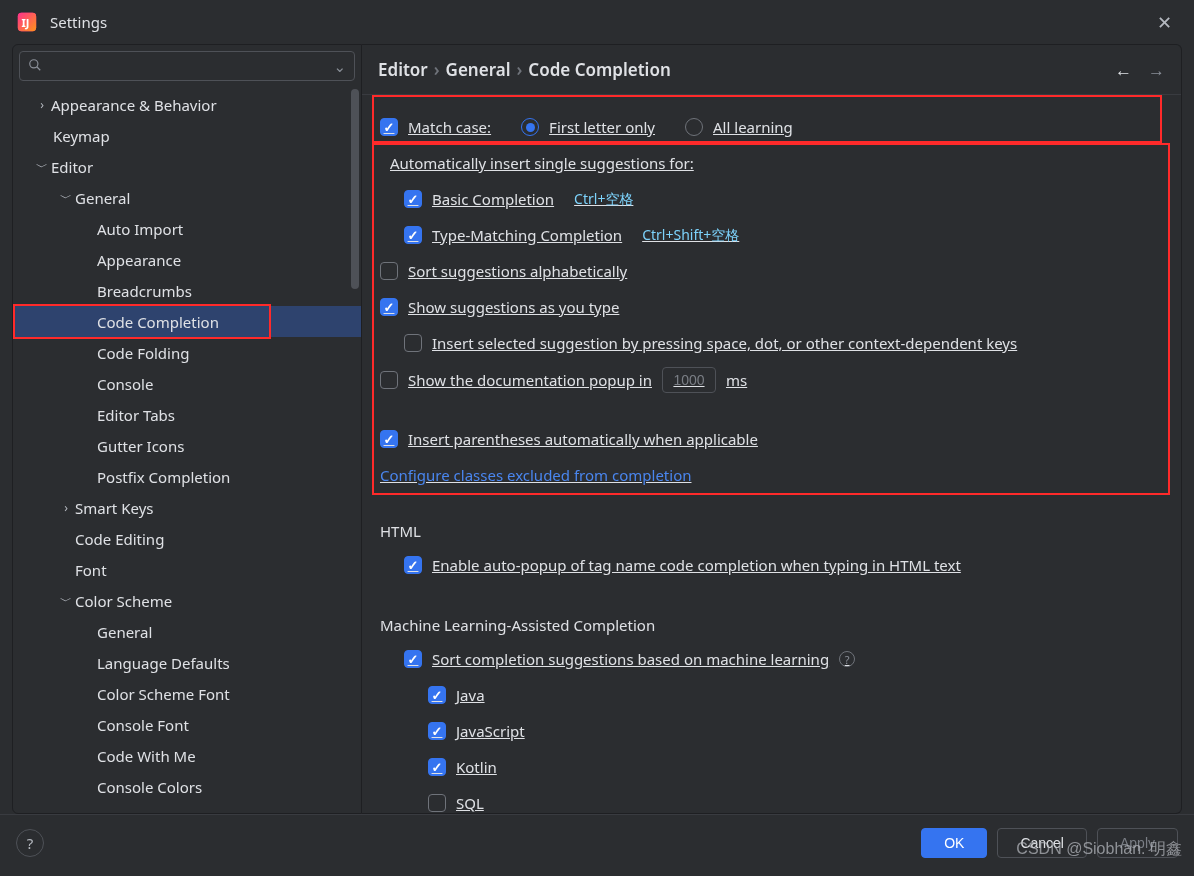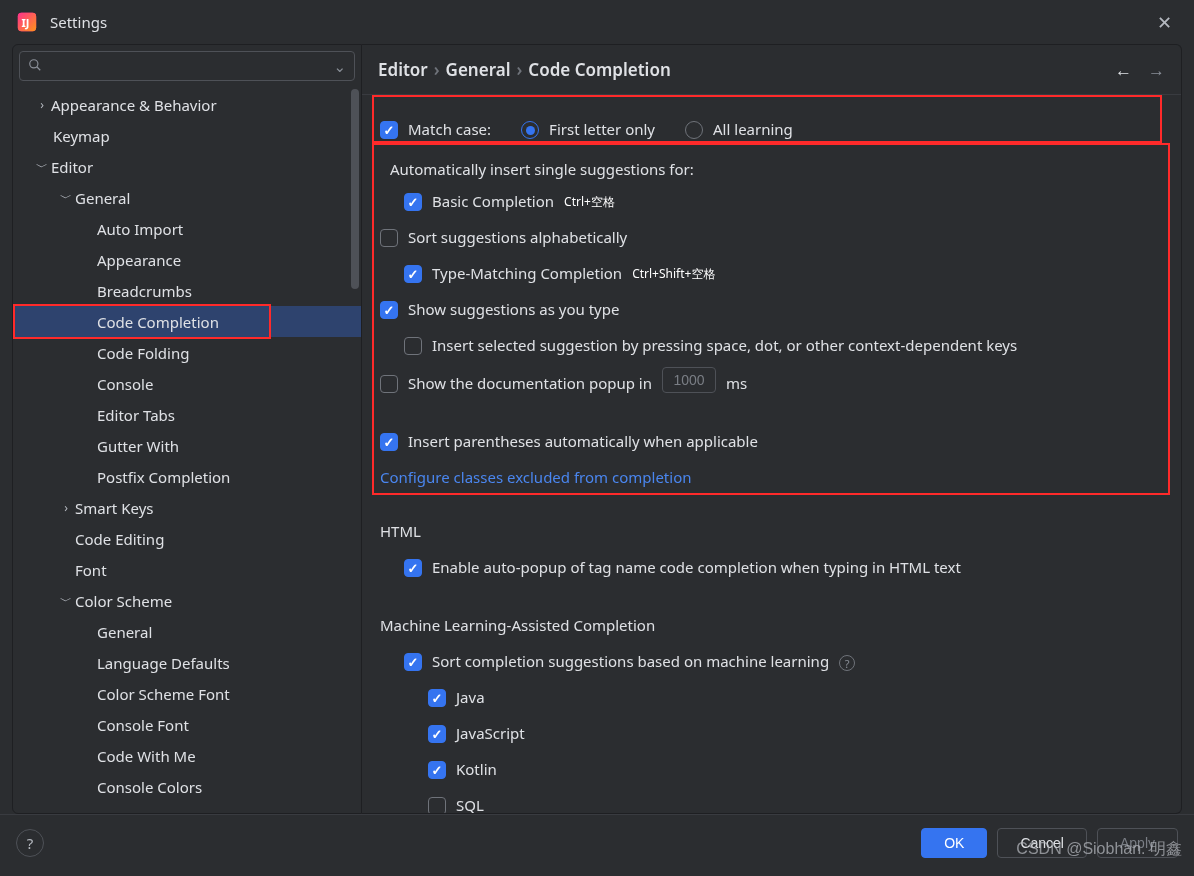--- a/index.html
+++ b/index.html
@@ -68,39 +68,39 @@
     font-size: 17px; font-weight: 600; color: #dfe1e5; gap: 6px;
     border-bottom: 1px solid #393b40;
   }
   .crumb-sep { color: #6f737a; }
   .navbtn { margin-left: auto; display: flex; gap: 16px; color: #8a8f98; }
   .navbtn .active { color: #dfe1e5; }
   .content {
     flex: 1; overflow-y: auto; padding: 14px 0 14px 0; position: relative;
   }
   .row {
-    display: flex; align-items: flex-end; gap: 10px;
-    padding: 6px 18px; min-height: 36px;
+    display: flex; align-items: center; gap: 10px;
+    padding: 6px 18px; min-height: 36px; text-decoration: underline;
   }
   .row.indent1 { padding-left: 42px; }
   .row.indent2 { padding-left: 66px; }
   .cb {
     width: 18px; height: 18px; border-radius: 4px; border: 1.5px solid #6f737a;
     display: inline-flex; align-items: center; justify-content: center;
     flex-shrink: 0;
   }
   .cb.on { background: #3574f0; border-color: #3574f0; }
   .cb.on::after { content: "✓"; color: #fff; font-size: 13px; font-weight: 700; line-height: 1; }
   .rd {
     width: 18px; height: 18px; border-radius: 50%; border: 1.5px solid #6f737a;
     display: inline-flex; align-items: center; justify-content: center; flex-shrink: 0;
   }
   .rd.on { border-color: #3574f0; }
   .rd.on::after { content:""; width: 9px; height: 9px; border-radius: 50%; background: #3574f0; }
-  .hint { color: #ffffff; font-size: 12px; }
+  .hint { color: #7dd3fc; font-size: 14px; margin-left: 10px; }
   .link { color: #4a86ef; cursor: pointer; }
   .numbox {
     width: 54px; height: 26px; border: 1px solid #4e5157; border-radius: 4px;
     background: #2b2d30; color: #7a7e85; text-align: center; font-size: 14px;
     padding: 0 4px;
   }
   .section-title { color: #dfe1e5; padding: 14px 18px 6px 18px; font-size: 15px; }
   .help-icon {
     width: 16px; height: 16px; border: 1px solid #6f737a; border-radius: 50%;
     display: inline-flex; align-items: center; justify-content: center;
@@ -202,21 +202,21 @@
           <div class="node d2b">
             <span class="lbl">Code Folding</span>
           </div>
           <div class="node d2b">
             <span class="lbl">Console</span>
           </div>
           <div class="node d2b">
             <span class="lbl">Editor Tabs</span>
           </div>
           <div class="node d2b">
-            <span class="lbl">Gutter With</span>
+            <span class="lbl">Gutter Icons</span>
           </div>
           <div class="node d2b">
             <span class="lbl">Postfix Completion</span>
           </div>
           <div class="node d1">
             <span class="chev">›</span>
             <span class="lbl">Smart Keys</span>
           </div>
           <div class="node d1b">
             <span class="lbl">Code Editing</span>
@@ -284,29 +284,29 @@
       <div class="row" style="padding-top:2px;padding-bottom:2px;">
         <span style="width:0px"></span>
         <span>Automatically insert single suggestions for:</span>
       </div>
 
       <div class="row indent1">
         <span class="cb on"></span>
         <span>Basic Completion</span>
         <span class="hint">Ctrl+空格</span>
       </div>
+      <div class="row indent1">
+        <span class="cb on"></span>
+        <span>Type-Matching Completion</span>
+        <span class="hint">Ctrl+Shift+空格</span>
+      </div>
+
       <div class="row">
         <span class="cb"></span>
         <span>Sort suggestions alphabetically</span>
-      </div>
-
-      <div class="row indent1">
-        <span class="cb on"></span>
-        <span>Type-Matching Completion</span>
-        <span class="hint">Ctrl+Shift+空格</span>
       </div>
       <div class="row">
         <span class="cb on"></span>
         <span>Show suggestions as you type</span>
       </div>
       <div class="row indent1">
         <span class="cb"></span>
         <span>Insert selected suggestion by pressing space, dot, or other context-dependent keys</span>
       </div>
       <div class="row">

